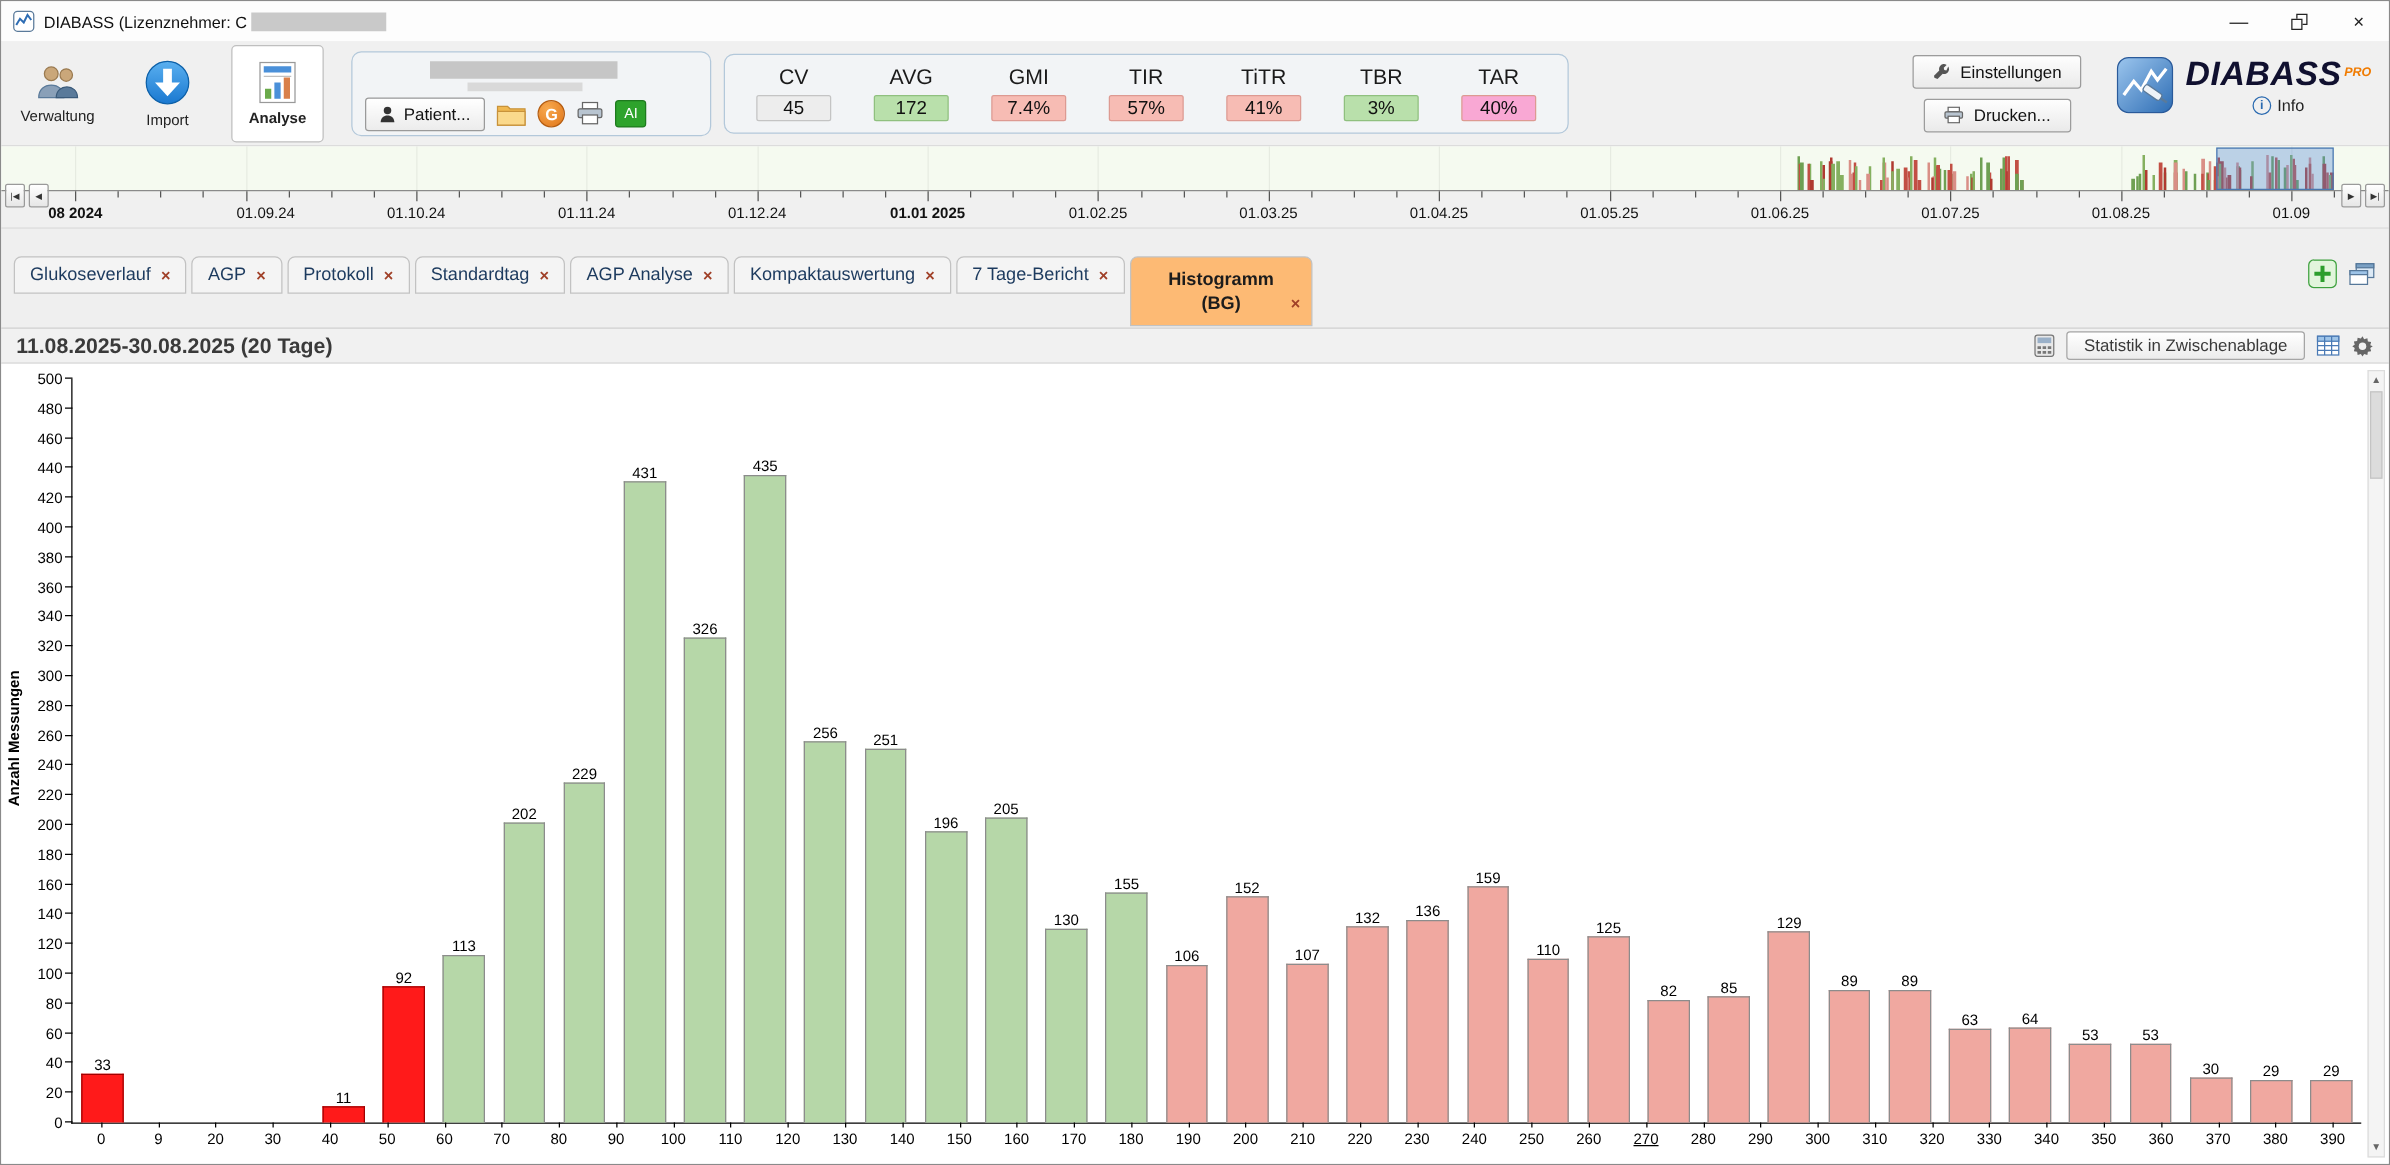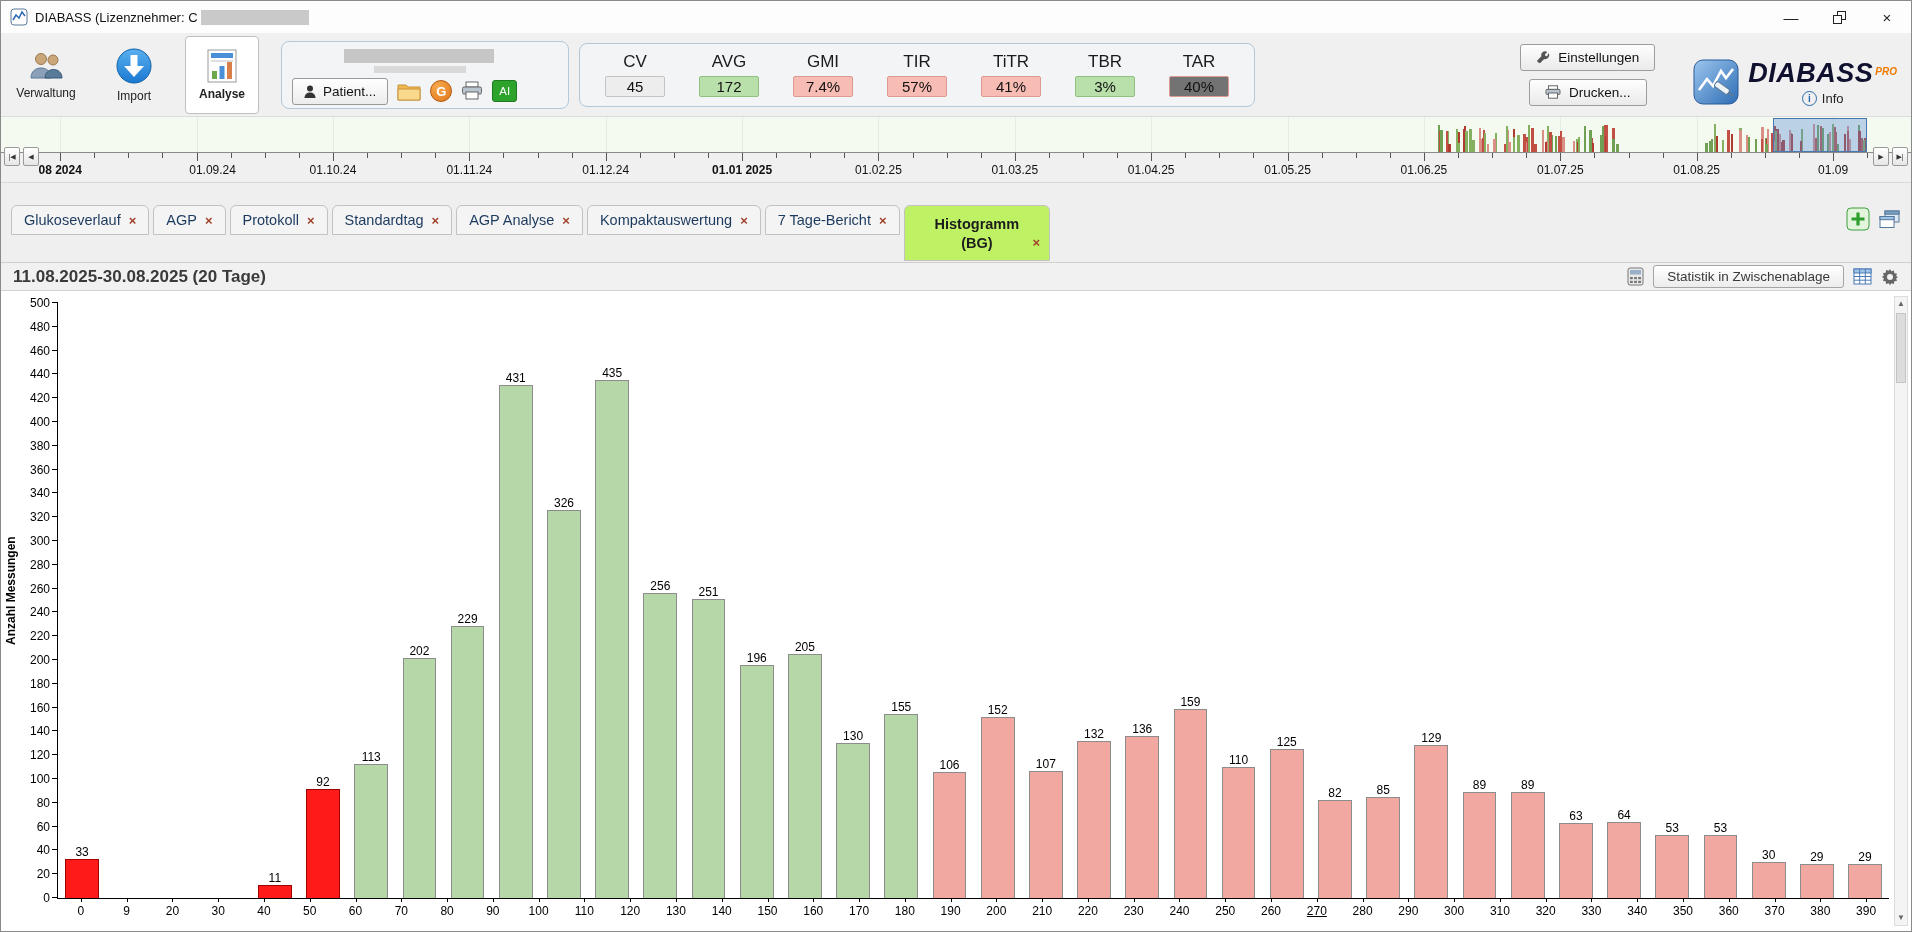--- a/index.html
+++ b/index.html
@@ -34,21 +34,21 @@
   .patient-btn{height:27px;display:flex;align-items:center;gap:7px;padding:0 11px;background:linear-gradient(#ffffff,#ececec);
                border:1px solid #9a9a9a;border-radius:3px;font-size:13.5px;color:#111}
   .g-badge{width:22px;height:22px;border-radius:50%;background:radial-gradient(circle at 35% 30%,#f8a94e,#e0761a);
            border:1px solid #b45c10;color:#fff;font-weight:700;font-size:13px;display:flex;align-items:center;justify-content:center}
   .ai-badge{width:25px;height:22px;border-radius:3px;background:#2ea32c;border:1px solid #1e7a1e;color:#fff;
             font-weight:400;font-size:11.5px;display:flex;align-items:center;justify-content:center}
   .stats-panel{height:64px;margin-left:10px;display:flex;align-items:center;padding:4px 8px}
   .stat{width:94px;display:flex;flex-direction:column;align-items:center;gap:4px}
   .stat-label{font-size:17px;color:#1a1a1a}
   .stat-value{min-width:60px;padding:1px 7px;text-align:center;font-size:15px;border:1px solid #c0c0c0;border-radius:2px;color:#111}
-  .right-group{margin-left:auto;display:flex;align-items:flex-end;gap:38px}
+  .right-group{margin-left:auto;display:flex;align-items:flex-start;gap:28px}
   .btn-stack{display:flex;flex-direction:column;align-items:center;gap:8px}
   .tool-btn{height:27px;display:flex;align-items:center;gap:8px;padding:0 15px;background:linear-gradient(#fefefe,#eaeaea);
             border:1px solid #9c9c9c;border-radius:3px;font-size:13.5px;color:#111}
   .brand{display:flex;align-items:center;gap:9px}
   .brand-name{font-size:27px;font-style:italic;font-weight:800;color:#10102f;letter-spacing:.5px}
   .brand-pro{color:#f07b00;font-size:10px;font-weight:700;font-style:italic;vertical-align:super;margin-left:2px}
   .info-line{display:flex;align-items:center;gap:5px;justify-content:center;font-size:13px;color:#222;margin-top:2px}
   .info-i{width:15px;height:15px;border-radius:50%;border:1.5px solid #2a6ab0;color:#2a6ab0;font-size:10px;font-weight:700;
           display:flex;align-items:center;justify-content:center}
 
@@ -66,21 +66,21 @@
   .tl-nav{position:absolute;top:30px;width:16px;height:19px;display:flex;align-items:center;justify-content:center;
           background:linear-gradient(#ffffff,#e6e6e6);border:1px solid #9a9a9a;border-radius:2px;font-size:7px;color:#333}
 
   
   .tabbar{height:80px;background:#efefef;position:relative;padding:22px 10px 0;border-bottom:1px solid #d0d0d0;flex:0 0 auto}
   .tab-strip{display:flex;align-items:flex-start;gap:4px}
   .tab{height:30px;display:flex;align-items:center;padding:0 12px;background:#f4f4f4;border:1px solid #c2c2c2;
        border-radius:6px 6px 0 0;font-size:14.5px;color:#1c3a5e;white-space:nowrap}
   .tab-x{margin-left:8px;color:#a04028;font-size:13px;font-weight:700}
   .tab.active{height:56px;display:flex;flex-direction:column;justify-content:center;align-items:center;gap:3px;
-              background:#bef264;font-weight:700;color:#1c1c1c;padding:5px 30px 4px;position:relative}
+              background:#fdba74;font-weight:700;color:#1c1c1c;padding:5px 30px 4px;position:relative}
   .tab.active .tab-x{position:absolute;right:9px;top:29px;margin:0}
   .tabbar-icons{position:absolute;right:10px;top:24px;display:flex;gap:8px;align-items:center}
 
   
   .report-header{height:28px;background:#f1f1f1;border-bottom:1px solid #d2d2d2;display:flex;align-items:center;
                  padding:0 12px;flex:0 0 auto}
   .report-title{font-size:17px;font-weight:700;color:#3a3a3a}
   .header-right{margin-left:auto;display:flex;align-items:center;gap:9px}
   .copy-btn{height:23px;padding:0 13px;background:linear-gradient(#ffffff,#ececec);border:1px solid #a5a5a5;
             border-radius:3px;font-size:13.5px;color:#3a3a3a}
@@ -209,21 +209,21 @@
         <div class="stat">
           <div class="stat-label">TiTR</div>
           <div class="stat-value" style="background: rgb(247, 188, 180); border-color: rgb(221, 154, 146);">41%</div>
         </div>
         <div class="stat">
           <div class="stat-label">TBR</div>
           <div class="stat-value" style="background: rgb(185, 224, 171); border-color: rgb(144, 192, 127);">3%</div>
         </div>
         <div class="stat">
           <div class="stat-label">TAR</div>
-          <div class="stat-value" style="background: #737373; border-color: rgb(221, 154, 146);">40%</div>
+          <div class="stat-value" style="background: #f9a8d4; border-color: rgb(221, 154, 146);">40%</div>
         </div>
       </div>
 
     <div class="right-group">
       <div class="btn-stack">
         <button class="tool-btn">
           <svg width="14" height="14" viewBox="0 0 14 14">
             <path d="M12.6 3.1c1 1.6.8 3.6-.6 5-1 1-2.5 1.3-3.8.9L4 13.2l-2.5-1.1-.3-1.6 4.2-4.2C5 5 5.3 3.5 6.3 2.5 7.7 1.1 9.7.9 11.3 1.9L9 4.2l.4 1.7 1.7.4z" fill="#555"></path>
           </svg>
           <span>Einstellungen</span>

